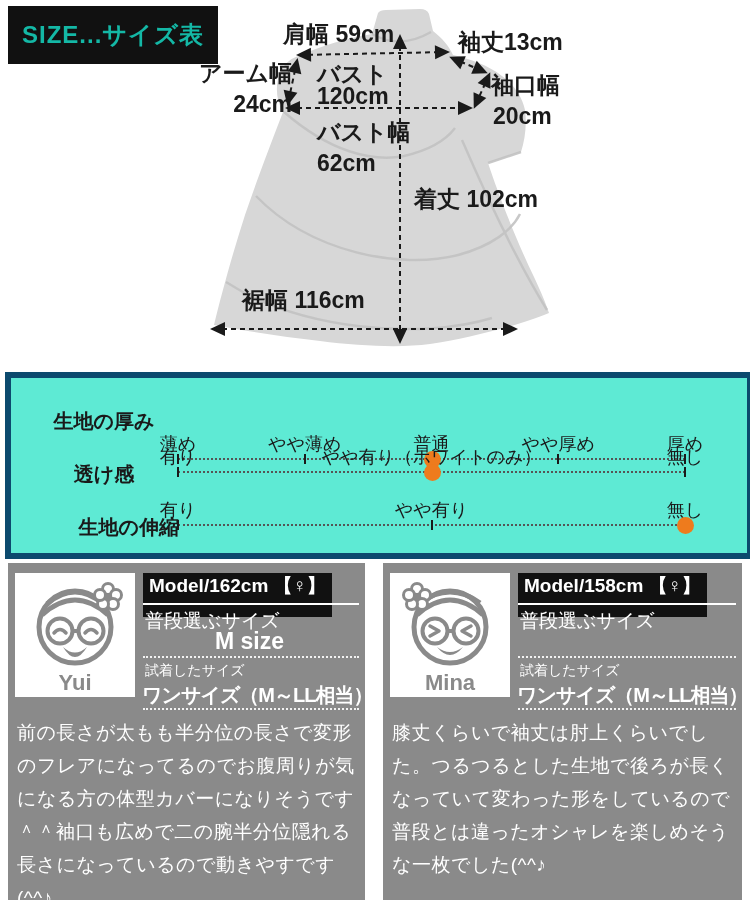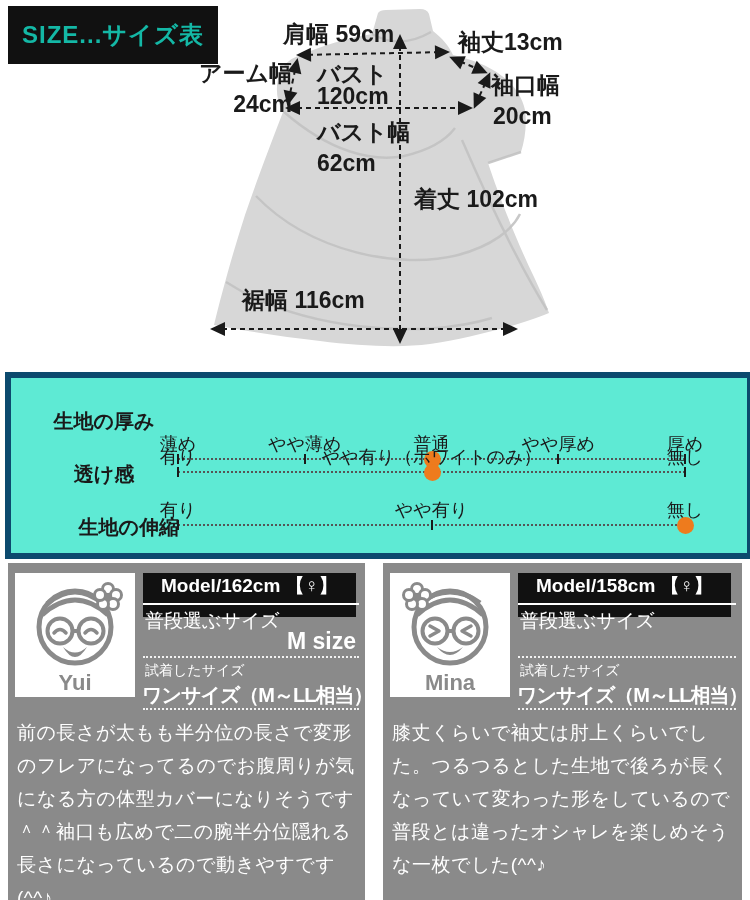--- a/index.html
+++ b/index.html
@@ -23,25 +23,25 @@
   .scale .line{position:absolute;left:0;right:0;top:26px;border-top:2px dotted #555;}
   .scale .tick{position:absolute;top:22px;width:2px;height:10px;background:#1a1a1a;
                transform:translateX(-1px);}
   .scale .dot{position:absolute;top:19px;width:17px;height:17px;border-radius:50%;
               transform:translateX(-8px);}
   
   .card{top:563px;height:337px;background:#8a8a8a;color:#fff;}
   .card .avatar{position:absolute;left:7px;top:10px;width:120px;height:124px;background:#fff;}
   .card .titlebar{position:absolute;left:135px;top:10px;height:44px;background:#111;
                   color:#fff;font-weight:bold;font-size:19px;line-height:26px;
-                  padding:0 18px;white-space:nowrap;}
+                  padding:0 6px;white-space:nowrap;}
   .card .rule{position:absolute;left:135px;right:6px;top:40px;height:2px;background:#fff;}
   .card .usual-label{position:absolute;left:137px;top:45px;font-size:19px;}
   .card .usual-size{position:absolute;left:135px;right:9px;top:65px;font-size:23px;
-                    font-weight:bold;text-align:right;white-space:nowrap;}
+                    font-weight:bold;text-align:center;white-space:nowrap;}
   .card .dots1{position:absolute;left:135px;right:6px;top:93px;border-top:2px dotted #f2f2f2;}
   .card .tried-label{position:absolute;left:137px;top:99px;font-size:14px;}
   .card .tried-size{position:absolute;left:134px;top:119px;font-size:20px;font-weight:bold;
                     letter-spacing:-1px;white-space:nowrap;}
   .card .dots2{position:absolute;left:135px;right:6px;top:145px;border-top:2px dotted #f2f2f2;}
   .card .review{position:absolute;left:9px;right:8px;top:153px;font-size:19px;
                 line-height:33px;letter-spacing:.5px;}
 </style>
 </head>
 <body>

